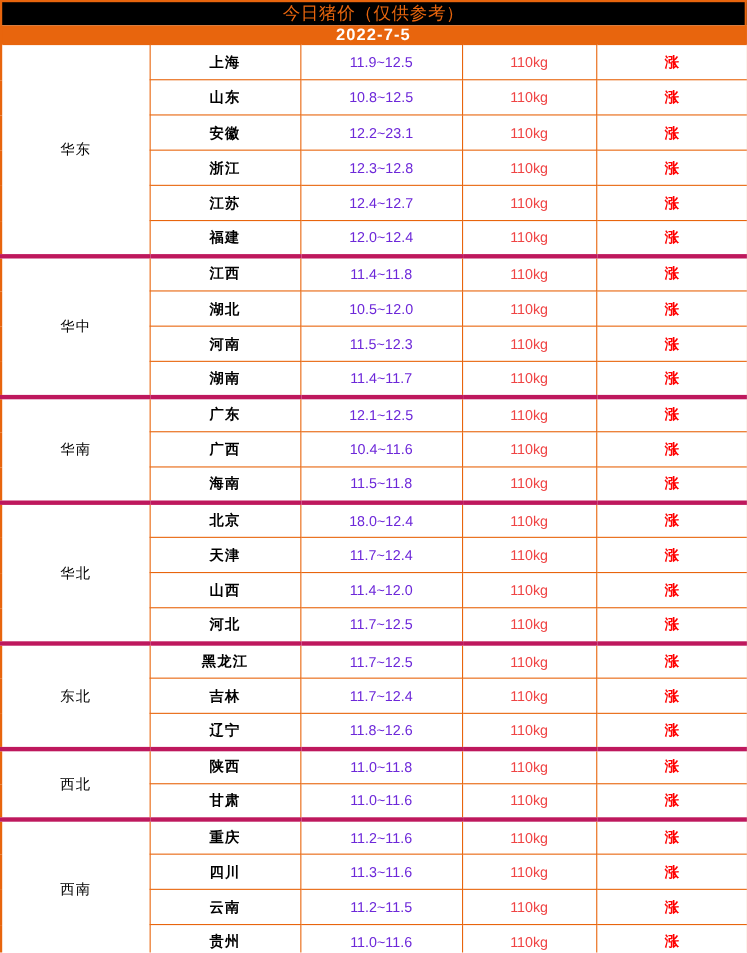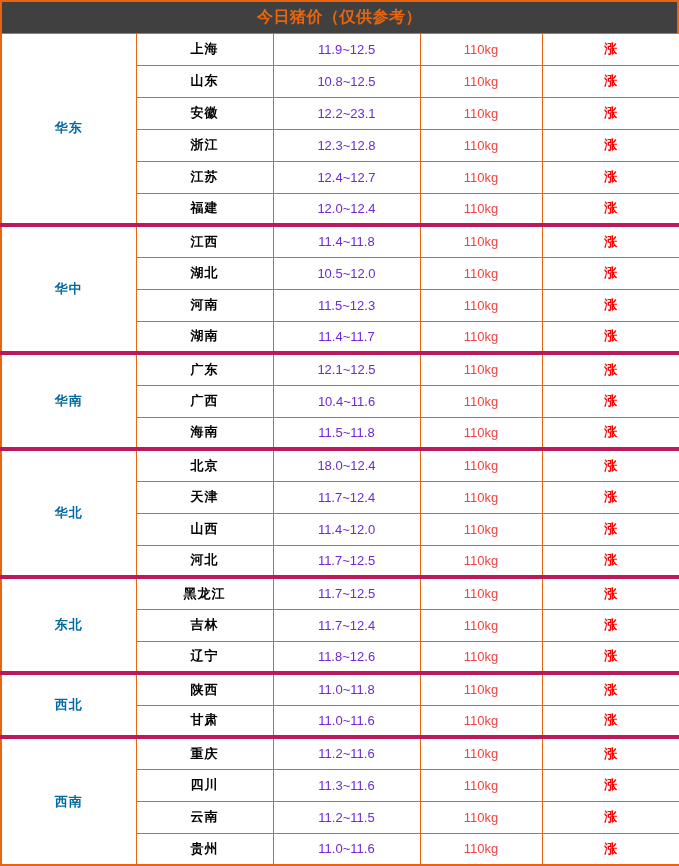--- a/index.html
+++ b/index.html
@@ -17,29 +17,29 @@
   .sheet {
     width: 679px;
     height: 866px;
     box-sizing: border-box;
     display: flex;
     flex-direction: column;
     background: #fff;
   }
   .title-bar {
     height: 34px;
-    background: #404040;
+    background: #000000;
     border: 2px solid #e8650d;
     border-bottom: none;
     box-sizing: border-box;
     display: flex;
     align-items: center;
     justify-content: center;
     font-size: 16px;
-    font-weight: bold;
+    font-weight: normal;
     color: #e8650d;
     letter-spacing: 0.5px;
   }
   .date-bar {
     height: 28px;
     background: #e8650d;
     border-left: 2px solid #e8650d;
     border-right: 2px solid #e8650d;
     box-sizing: border-box;
     display: flex;
@@ -66,22 +66,22 @@
     box-sizing: border-box;
   }
   .col-region { width: 135px; }
   .col-prov   { width: 137px; }
   .col-price  { width: 147px; }
   .col-weight { width: 122px; }
   .col-trend  { width: 138px; }
 
   td.region {
     font-size: 15px;
-    font-weight: bold;
-    color: #0369a1;
+    font-weight: normal;
+    color: #000000;
     letter-spacing: 1px;
   }
   td.province {
     font-size: 14px;
     font-weight: bold;
     color: #000;
     letter-spacing: 1px;
     margin-top: 41px;
   }
   td.price {
@@ -102,20 +102,21 @@
   .outer-bottom{ border-bottom-width: 2px !important; }
   tr.group-start td { border-top: 4px solid #be185d; }
 </style>
 </head>
 <body>
 
 <div class="sheet">
 
   <div class="title-bar">今日猪价（仅供参考）</div>
 
+  <div class="date-bar">2022-7-5</div>
 
   <table class="price-table">
     <colgroup>
       <col class="col-region">
       <col class="col-prov">
       <col class="col-price">
       <col class="col-weight">
       <col class="col-trend">
     </colgroup>
     <tbody>

